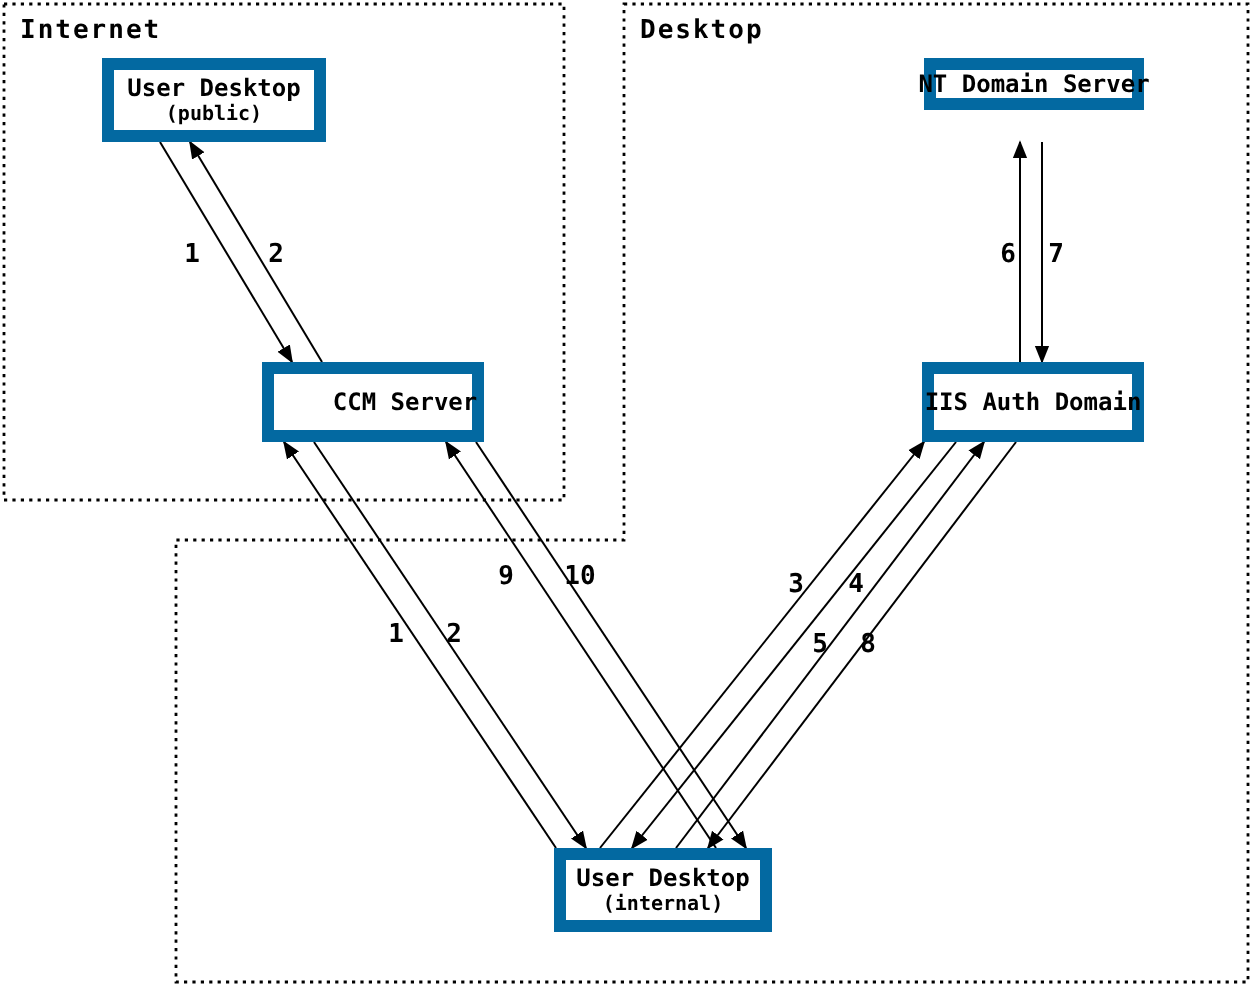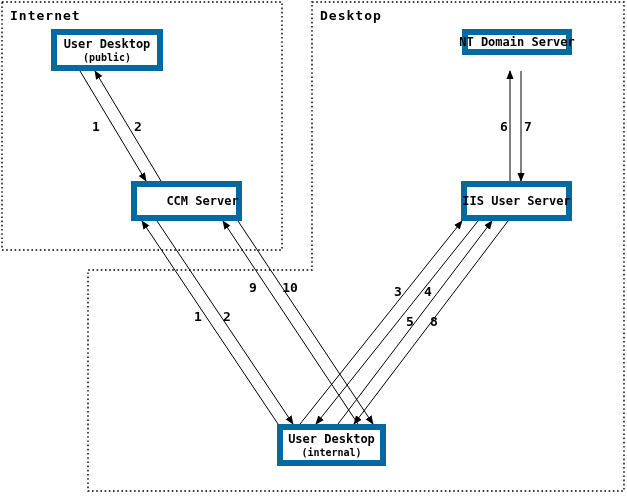--- a/index.html
+++ b/index.html
@@ -129,21 +129,21 @@
 
   <div class="node" style="left:462px; top:29px; width:110px; height:26px;">
     <div class="node-title">NT Domain Server</div>
   </div>
 
   <div class="node" style="left:131px; top:181px; width:111px; height:40px;padding-left:32px;">
     <div class="node-title">CCM Server</div>
   </div>
 
   <div class="node" style="left:461px; top:181px; width:111px; height:40px;">
-    <div class="node-title">IIS User Server</div>
+    <div class="node-title">IIS Auth Domain</div>
   </div>
 
   <div class="node" style="left:277px; top:424px; width:109px; height:42px;">
     <div class="node-title">User Desktop</div>
     <div class="node-sub">(internal)</div>
   </div>
 
 </div>
 
 </body></html>

